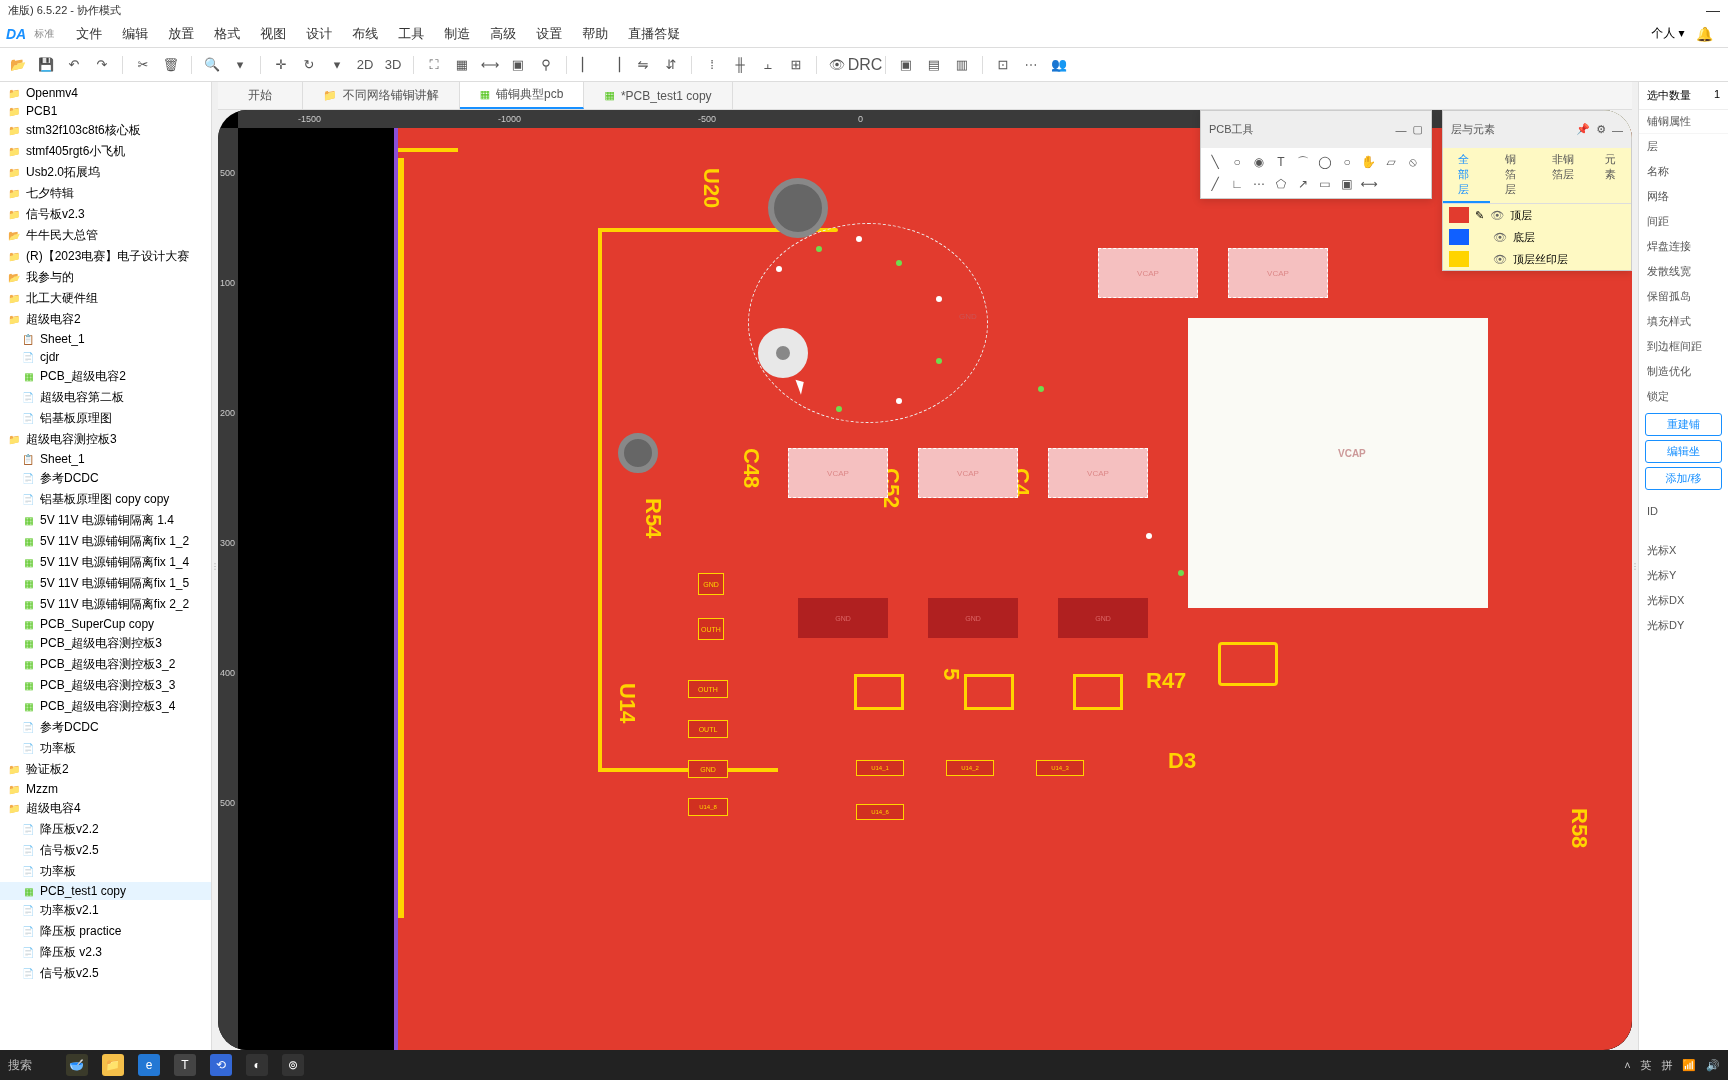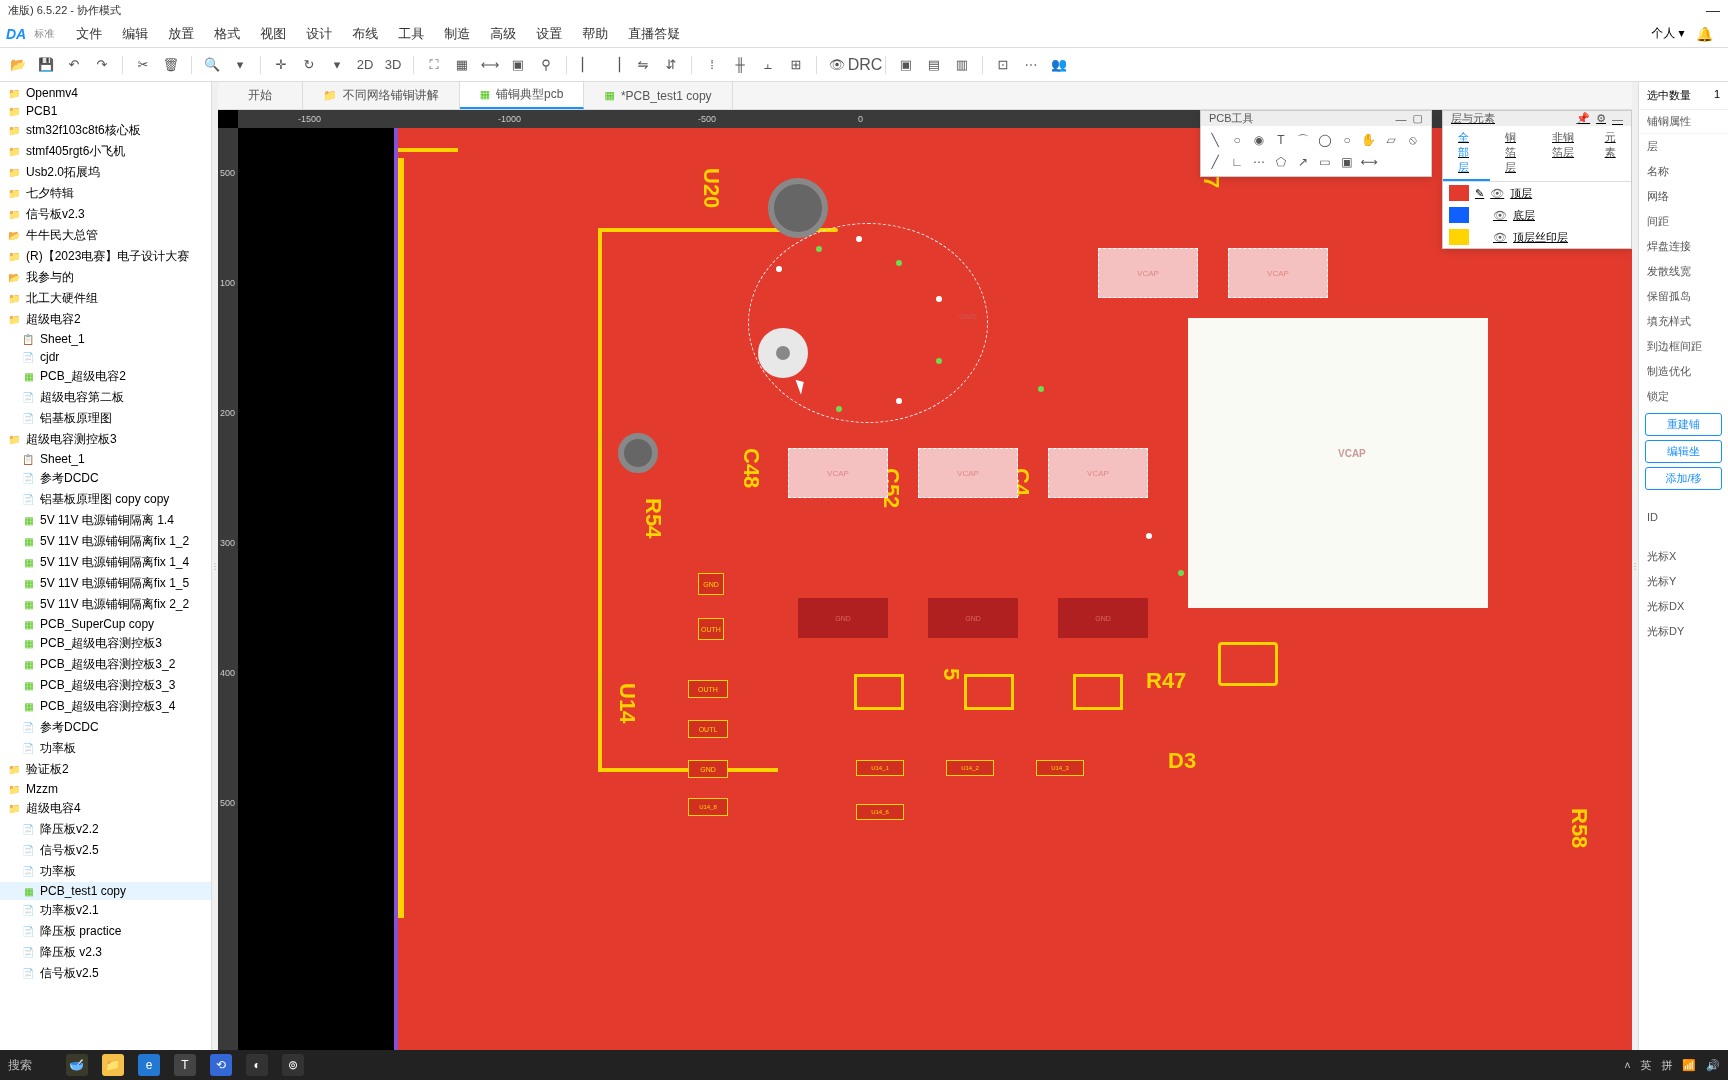--- a/index.html
+++ b/index.html
@@ -26,46 +26,46 @@
 .ico-pcb { color: #52c41a; }
 .ico-sheet { color: #1890ff; }
 .drag-bar { width: 6px; background: #f0f0f0; cursor: ew-resize; display: flex; align-items: center; justify-content: center; color: #999; font-size: 8px; }
 .editor { flex: 1; display: flex; flex-direction: column; position: relative; }
 .tabs { height: 28px; background: #f5f5f5; display: flex; align-items: flex-end; border-bottom: 1px solid #ddd; }
 .tab { padding: 0 20px; height: 100%; display: flex; align-items: center; gap: 6px; border-right: 1px solid #ddd; cursor: pointer; font-size: 12px; color: #555; }
 .tab.start { padding: 0 30px; }
 .tab.active { background: #fff; border-bottom: 2px solid #1890ff; }
 .tab-ico { color: #f5a623; font-size: 11px; }
 .tab-ico.green { color: #52c41a; }
-.canvas-wrap { flex: 1; background: #000; position: relative; overflow: hidden; }
+.canvas-wrap { flex: 1; background: #000; position: relative; overflow: hidden; border-radius: 29px; }
 .ruler-h { position: absolute; top: 0; left: 20px; right: 0; height: 18px; background: #3a3a3a; color: #ccc; font-size: 9px; display: flex; align-items: center; overflow: hidden; }
 .ruler-h span { position: absolute; }
 .ruler-v { position: absolute; top: 18px; left: 0; width: 20px; bottom: 0; background: #3a3a3a; color: #ccc; font-size: 9px; }
 .ruler-v span { position: absolute; left: 2px; }
 .pcb-area { position: absolute; top: 18px; left: 20px; right: 0; bottom: 0; background: #000; }
 .pcb-red { position: absolute; left: 160px; top: 0; right: 0; bottom: 0; background: #e23b2e; }
 .pcb-purple { position: absolute; left: 156px; top: 0; width: 4px; bottom: 0; background: #8a4fd8; }
 .silk { position: absolute; color: #ffd400; font-size: 22px; font-weight: bold; }
 .silk.v { writing-mode: vertical-rl; }
 .pad-rect { position: absolute; background: #f5c0c0; border: 1px dashed #fff; font-size: 8px; color: #d88; display: flex; align-items: center; justify-content: center; text-align: center; }
 .via { position: absolute; border-radius: 50%; background: #666; border: 6px solid #888; }
 .via.big { border: 18px solid #e8e8e8; background: #888; }
 .trace-y { position: absolute; background: #ffd400; }
 .gnd-dark { position: absolute; background: #b02020; font-size: 7px; color: #d66; display: flex; align-items: center; justify-content: center; }
 .gnd-small { position: absolute; background: #d13020; border: 1px solid #ffd400; font-size: 7px; color: #ffd400; display: flex; align-items: center; justify-content: center; }
 .dot { position: absolute; width: 6px; height: 6px; border-radius: 50%; }
 .dot.w { background: #fff; }
 .dot.g { background: #6fdc4f; }
 .white-block { position: absolute; background: #fafaf5; }
 .float-panel { position: absolute; background: #fff; border: 1px solid #ccc; box-shadow: 0 2px 8px rgba(0,0,0,0.15); }
-.panel-title { background: #eee; padding: 0 8px; font-size: 11px; color: #555; display: flex; align-items: center; }
+.panel-title { background: #eee; padding: 11px 8px; font-size: 11px; color: #555; display: flex; align-items: center; }
 .panel-title .spacer { flex: 1; }
 .tool-grid { display: flex; flex-wrap: wrap; padding: 4px; gap: 2px; }
 .tool-grid .tool-btn { width: 20px; height: 20px; font-size: 12px; }
-.layers-panel { position: absolute; right: 0; top: 0; width: 190px; background: #ffffff; border: 1px solid #ccc; box-shadow: 0 2px 8px rgba(0,0,0,0.15); text-decoration: underline; }
+.layers-panel { position: absolute; right: 0; top: 0; width: 190px; background: #fef9c3; border: 1px solid #ccc; box-shadow: 0 2px 8px rgba(0,0,0,0.15); }
 .layer-tabs { display: flex; font-size: 11px; border-bottom: 1px solid #ddd; }
 .layer-tab { padding: 4px 15px; cursor: pointer; color: #555; }
 .layer-tab.active { color: #1890ff; border-bottom: 2px solid #1890ff; }
 .layer-row { display: flex; align-items: center; padding: 3px 6px; gap: 6px; font-size: 11px; }
 .layer-swatch { width: 20px; height: 16px; }
 .eye { font-size: 11px; color: #666; }
 .right-panel { width: 90px; background: #fff; border-left: 1px solid #ddd; font-size: 11px; }
 .rp-header { padding: 6px 8px; border-bottom: 1px solid #eee; display: flex; }
 .rp-header .spacer { flex: 1; }
 .rp-section { padding: 4px 8px; color: #555; font-size: 11px; border-bottom: 1px solid #f5f5f5; }
@@ -525,21 +525,21 @@
     <div class="rp-prop">焊盘连接</div>
     <div class="rp-prop">发散线宽</div>
     <div class="rp-prop">保留孤岛</div>
     <div class="rp-prop">填充样式</div>
     <div class="rp-prop">到边框间距</div>
     <div class="rp-prop">制造优化</div>
     <div class="rp-prop">锁定</div>
     <div class="rp-btn">重建铺</div>
     <div class="rp-btn">编辑坐</div>
     <div class="rp-btn">添加/移</div>
-    <div class="rp-prop" style="margin-top:16px">ID</div>
+    <div class="rp-prop" style="margin-top:10px">ID</div>
     <div class="rp-prop" style="margin-top:16px">光标X</div>
     <div class="rp-prop">光标Y</div>
     <div class="rp-prop">光标DX</div>
     <div class="rp-prop">光标DY</div>
   </div>
 </div>
 
 <div class="taskbar">
   <span class="taskbar-search">搜索</span>
   <div class="task-ico" style="background:#3a3a2a">🥣</div>

